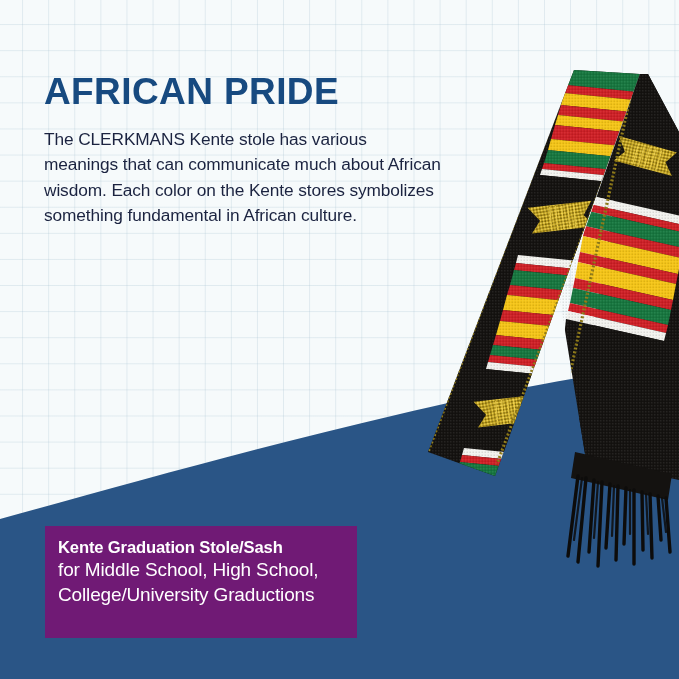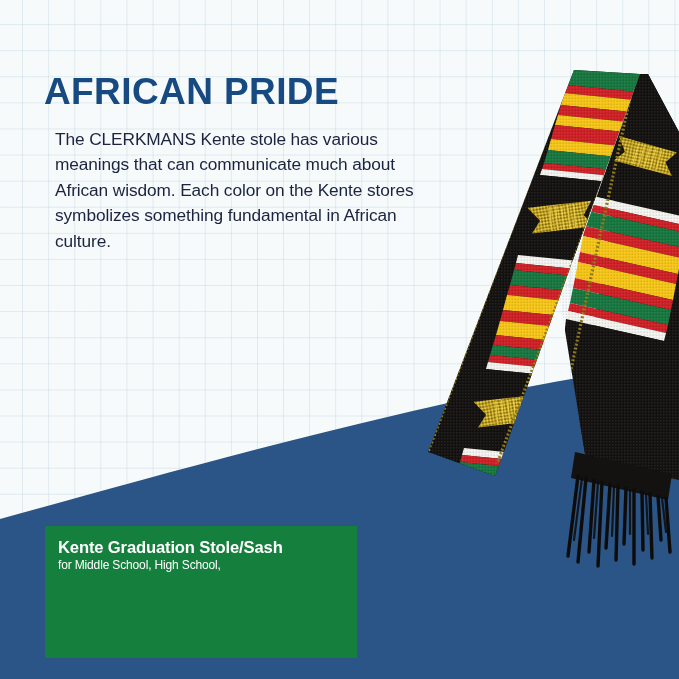--- a/index.html
+++ b/index.html
@@ -54,41 +54,41 @@
     font-weight: bold;
     letter-spacing: 0.4px;
     color: #174a80;
     margin: 0 0 14px 0;
     line-height: 1.1;
   }
   .para {
     font-size: 17.3px;
     line-height: 1.48;
     color: #1b2340;
-    margin: 11px;
+    margin: 0;
     letter-spacing: -0.1px;
   }
   .para + .para {
     margin-top: 26px;
   }
 
   
   .callout {
     position: absolute;
     left: 45px;
     top: 526px;
     width: 312px;
-    height: 132px;
-    background: #15803d;
+    height: 112px;
+    background: #701a75;
     box-sizing: border-box;
     padding: 11px 4px 10px 13px;
   }
   .callout-line {
     color: #ffffff;
-    font-size: 12px;
+    font-size: 19px;
     line-height: 1.28;
     letter-spacing: -0.15px;
   }
   .callout-line.bold {
     font-weight: bold;
     font-size: 16.6px;
   }
 
   
   .stole-wrap {
@@ -282,15 +282,16 @@
         <line x1="630" y1="490" x2="630" y2="534"></line>
         <line x1="646" y1="494" x2="648" y2="534"></line>
         <line x1="662" y1="498" x2="666" y2="532"></line>
       </g>
     </g>
   </svg>
 
   <div class="callout">
     <div class="callout-line bold">Kente Graduation Stole/Sash</div>
     <div class="callout-line">for Middle School, High School,</div>
+    <div class="callout-line">College/University Graductions</div>
   </div>
 
 </div>
 
 </body></html>

